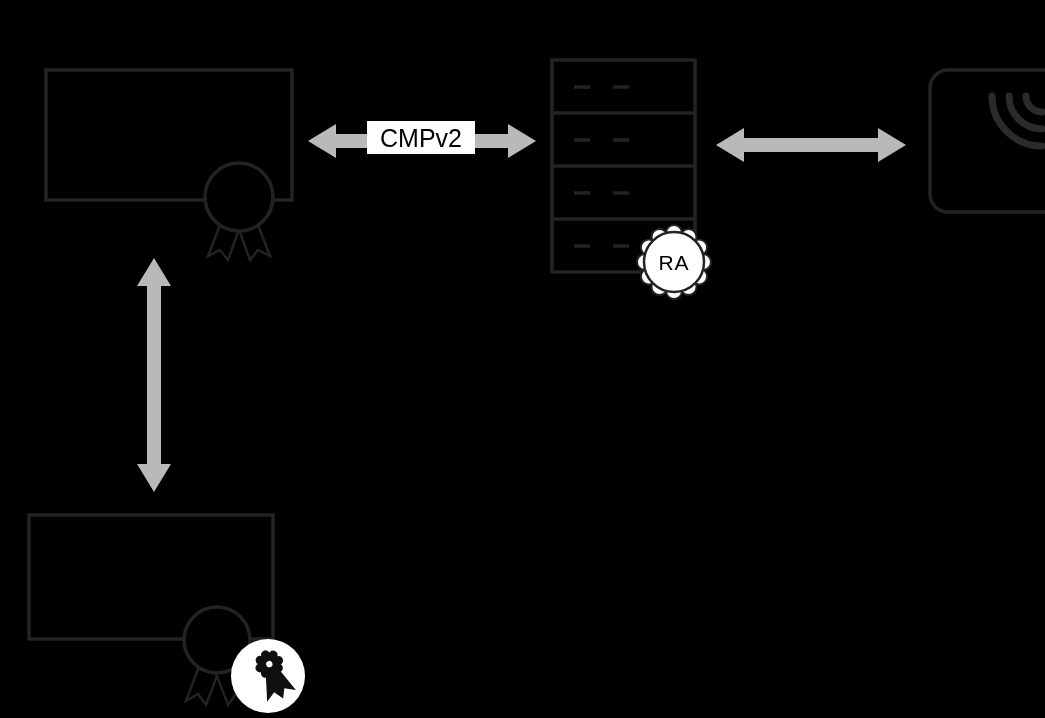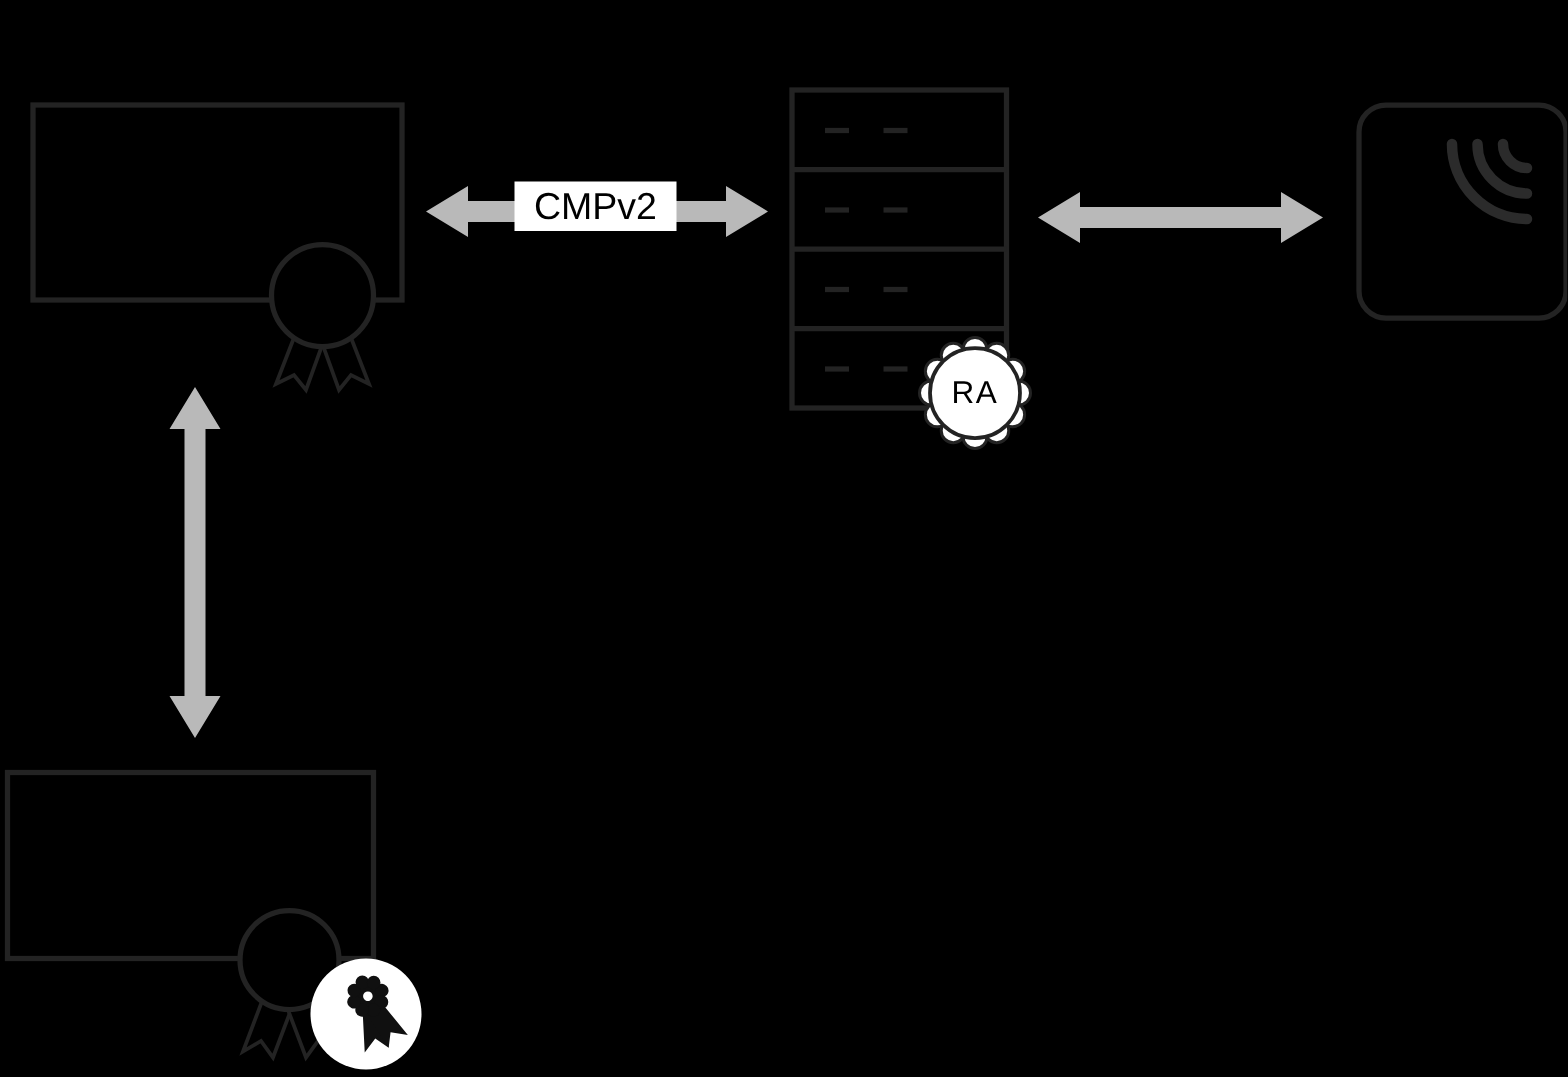--- a/index.html
+++ b/index.html
@@ -5,21 +5,21 @@
   :root{
     --background:#000000;
     --line:#232323;
     --arrow:#b9b9b9;
     --white:#ffffff;
     --text:#000000;
     --signal:#2b2b2b;
   }
   *{box-sizing:border-box}
   body{margin:0;background:var(--background);}
-  .stage{position:relative;width:1045px;height:718px;background:var(--background);overflow:hidden;}
+  .stage{position:relative;width:1045px;height:718px;background:var(--background);overflow:hidden;padding-left:24px;}
   svg text{font-family:"Liberation Sans","DejaVu Sans",sans-serif;}
   .node-outline{fill:#000;stroke:var(--line);stroke-width:3.5;}
   .ink{fill:#000;stroke:var(--line);stroke-width:2.5;}
   .hair{stroke:var(--line);stroke-width:3.5;fill:none;}
   .dash{stroke:var(--line);stroke-width:3.5;fill:none;stroke-linecap:butt;}
   .arrow{fill:var(--arrow);}
   .seal-petal{fill:var(--white);stroke:var(--line);stroke-width:2;}
   .seal-face{fill:var(--white);stroke:var(--line);stroke-width:2.5;}
   .label-box{fill:var(--white);}
   .label-text{fill:var(--text);font-size:25px;text-anchor:middle;}

